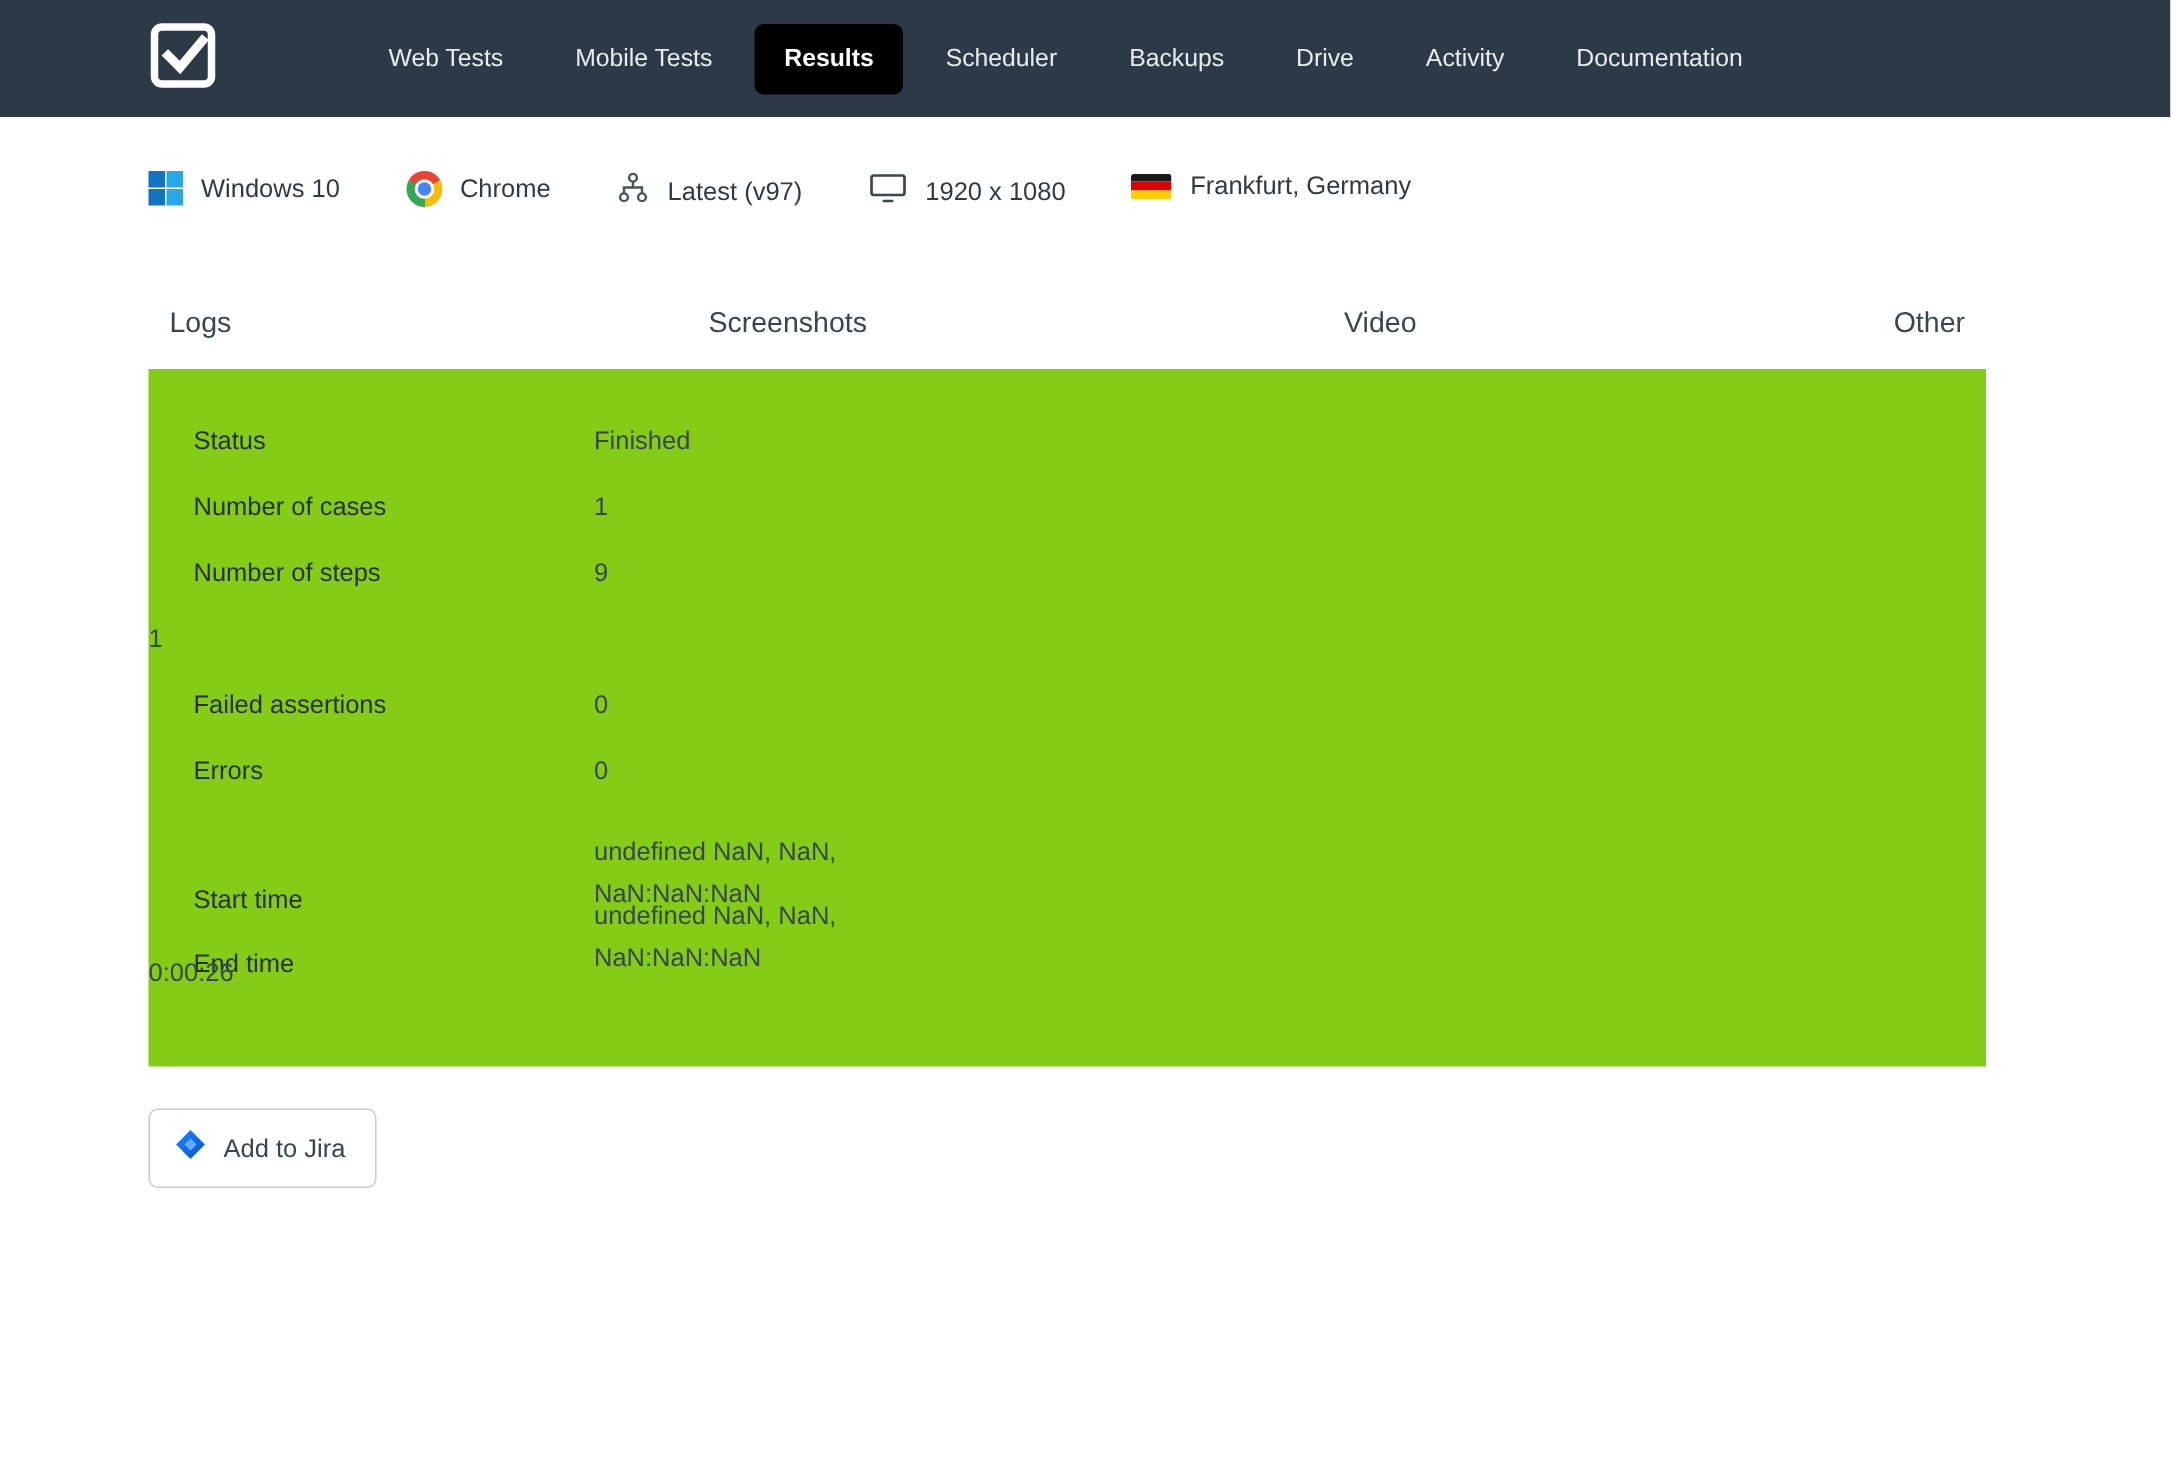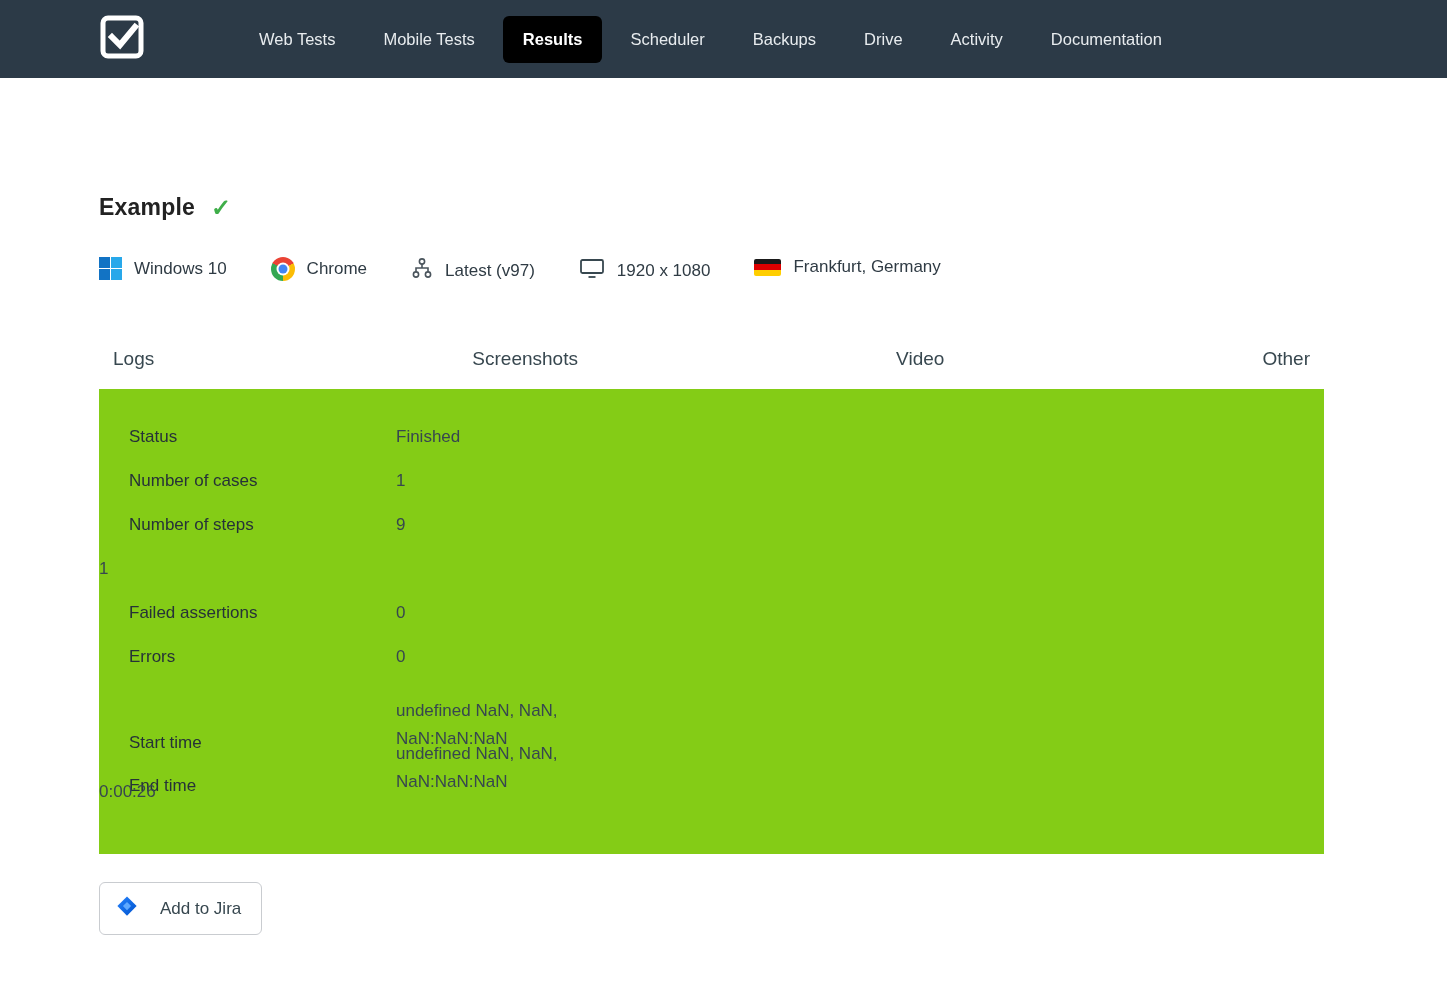--- a/index.html
+++ b/index.html
@@ -119,21 +119,21 @@
   .row-multi .value { color: #37474f; width: 196px; line-height: 28px; }
   .row-start { margin-top: 18px; }
   .row-end { margin-top: -13px; }
   .row-duration { margin-top: -14px; height: auto; }
 
   
   .jira-button {
     margin-top: 28px;
     display: inline-flex;
     align-items: center;
-    gap: 22px;
+    gap: 11px;
     background: #ffffff;
     border: 1px solid #c9ccd0;
     border-radius: 6px;
     padding: 12px 20px 12px 16px;
     font-size: 17px;
     color: #37474f;
     cursor: pointer;
     font-family: "Liberation Sans", sans-serif;
   }
 </style>
@@ -156,24 +156,20 @@
     <a class="nav-item">Scheduler</a>
     <a class="nav-item">Backups</a>
     <a class="nav-item">Drive</a>
     <a class="nav-item">Activity</a>
     <a class="nav-item">Documentation</a>
   </div>
 </nav>
 
 <main class="main">
 
-  <div class="title-row">
-    <h1 class="page-title">Example</h1>
-    <span class="success-check">✓</span>
-  </div>
 
   
   <div class="env-row">
 
     <div class="env-item">
       <span class="win-icon">
           <span></span>
           <span></span>
           <span></span>
           <span></span>

